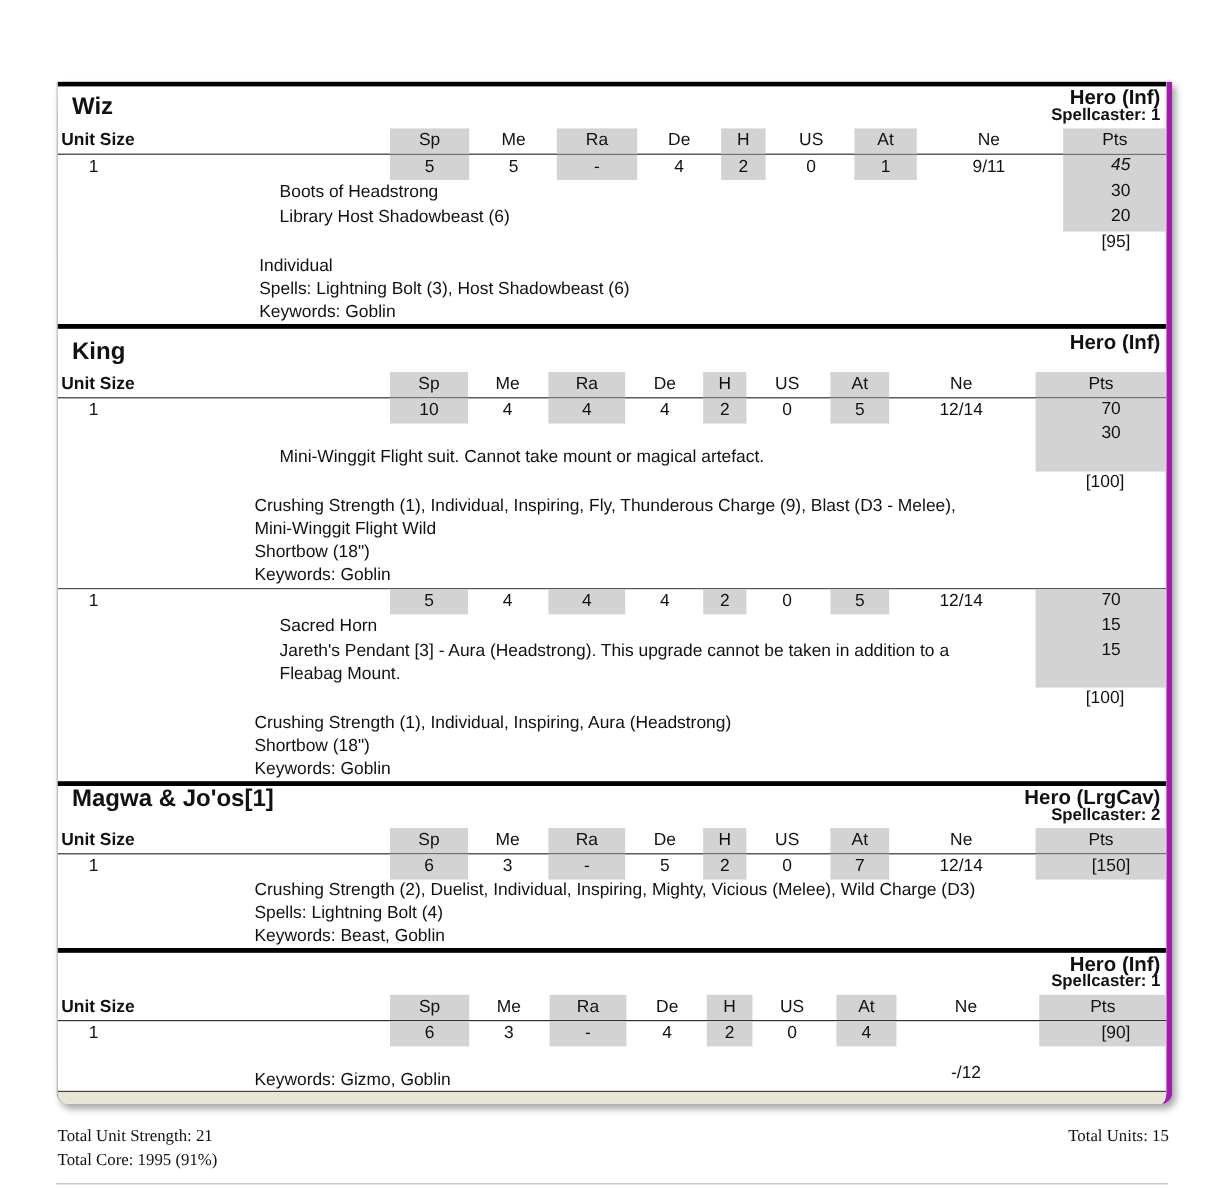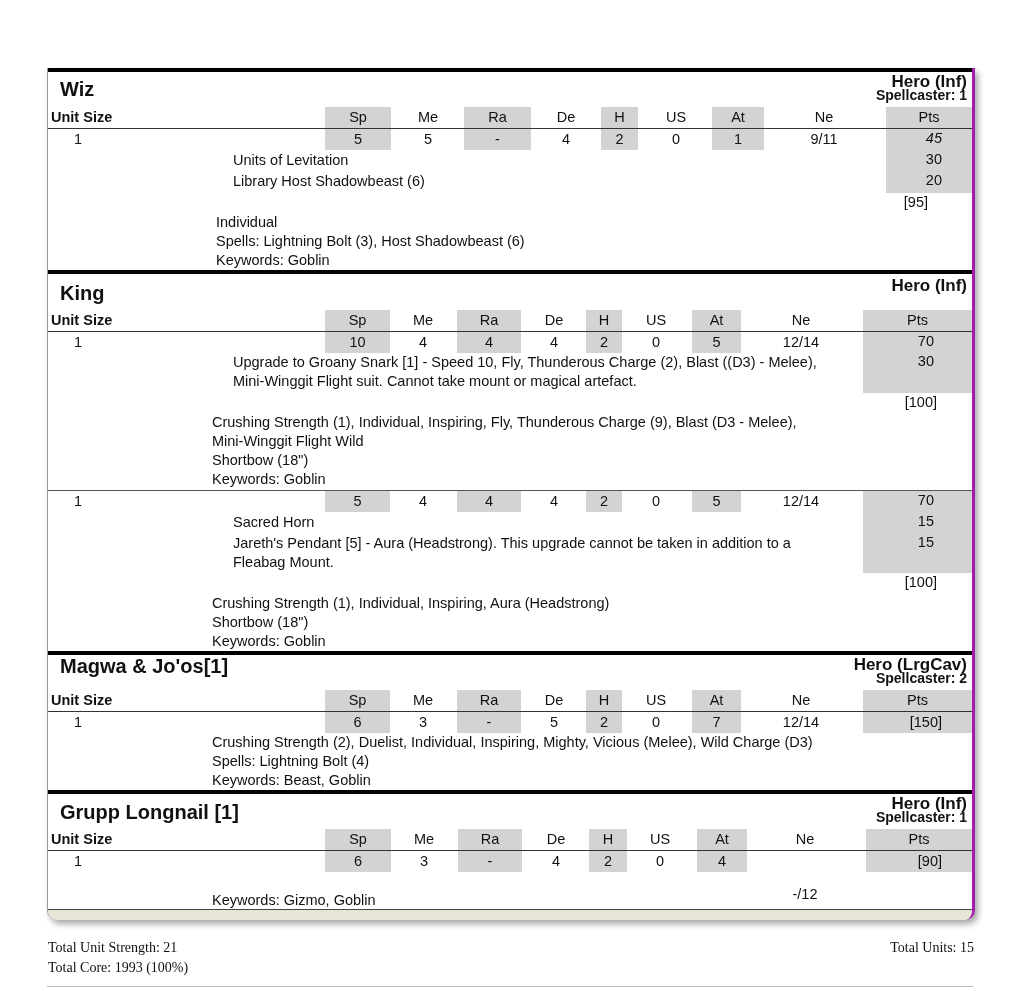--- a/index.html
+++ b/index.html
@@ -1,19 +1,19 @@
 <!DOCTYPE html>
 <html><head>
 <meta charset="utf-8">
 <style>
   html, body { margin:0; padding:0; background:#ffffff; }
   body { width:1024px; height:991px; position:relative; overflow:hidden;
          font-family:"Liberation Sans", sans-serif; color:#111; }
   .card { position:absolute; left:47px; top:68px; width:924px; height:852px;
-          background:#fff; border-left:1px solid #9a9a9a; border-right:3px solid #a21caf;
+          background:#fff; border-left:1px solid #9a9a9a; border-right:5px solid #a21caf;
           box-shadow: 3px 4px 6px rgba(0,0,0,0.35); border-radius:0 0 10px 10px; overflow:hidden; }
   .card-footer-band { position:absolute; left:0; right:0; bottom:0; height:10px; background:#e8e5d6;
           border-top:1.5px solid #444; }
   .unit { position:absolute; left:0; right:0; }
   .unit-topbar { position:absolute; left:0; right:0; top:0; height:4px; background:#000; }
   .unit-name { position:absolute; left:12px; font-weight:bold; font-size:20px; }
   .unit-type { position:absolute; right:5px; font-weight:bold; font-size:17px; text-align:right; line-height:15px; }
   .unit-type .sub { font-size:14px; line-height:12px; display:block; }
   .hdr-row, .stat-row { position:absolute; left:0; right:0; height:21px; font-size:14.5px; }
   .hdr-row { border-bottom:1.5px solid #333; }
@@ -59,25 +59,25 @@
       <span class="cell" style="left:350px;width:60px;">5</span>
       <span class="cell shade" style="left:416px;width:67px;">-</span>
       <span class="cell" style="left:492px;width:52px;">4</span>
       <span class="cell shade" style="left:553px;width:37px;">2</span>
       <span class="cell" style="left:600px;width:56px;">0</span>
       <span class="cell shade" style="left:664px;width:52px;">1</span>
       <span class="cell" style="left:726px;width:100px;">9/11</span>
     </div>
     <div class="ptsbox" style="left:838px;top:61px;width:86px;height:64px;"></div>
     <div class="ptsval" style="right:30px;top:62px;font-style:italic;">45</div>
-    <div class="txt" style="left:185px;top:83px;">Units of Levitation</div>
+    <div class="txt" style="left:185px;top:83px;">Boots of Headstrong</div>
     <div class="ptsval" style="right:30px;top:83px;">30</div>
     <div class="txt" style="left:185px;top:104px;">Library Host Shadowbeast (6)</div>
     <div class="ptsval" style="right:30px;top:104px;">20</div>
-    <div class="ptsval" style="right:44px;top:126px;">[95]</div>
+    <div class="ptsval" style="right:30px;top:126px;">[95]</div>
     <div class="txt" style="left:168px;top:145px;">Individual</div>
     <div class="txt" style="left:168px;top:164px;">Spells: Lightning Bolt (3), Host Shadowbeast (6)</div>
     <div class="txt" style="left:168px;top:183px;">Keywords: Goblin</div>
   </div>
 
   <div class="unit" style="top:202px;height:381px;">
     <div class="unit-topbar"></div>
     <div class="unit-name" style="top:12px;">King</div>
     <div class="unit-type" style="top:8px;">
       <span>Hero (Inf)</span>
@@ -101,21 +101,20 @@
       <span class="cell" style="left:347px;width:56px;">4</span>
       <span class="cell shade" style="left:409px;width:64px;">4</span>
       <span class="cell" style="left:480px;width:52px;">4</span>
       <span class="cell shade" style="left:538px;width:36px;">2</span>
       <span class="cell" style="left:582px;width:52px;">0</span>
       <span class="cell shade" style="left:644px;width:49px;">5</span>
       <span class="cell" style="left:703px;width:100px;">12/14</span>
     </div>
     <div class="ptsbox" style="left:815px;top:62px;width:109px;height:61px;"></div>
     <div class="ptsval" style="right:38px;top:63px;">70</div>
-    <div class="txt" style="left:185px;top:83px;">Upgrade to Groany Snark [1] - Speed 10, Fly, Thunderous Charge (2), Blast ((D3) - Melee),</div>
     <div class="txt" style="left:185px;top:102px;">Mini-Winggit Flight suit. Cannot take mount or magical artefact.</div>
     <div class="ptsval" style="right:38px;top:83px;">30</div>
     <div class="ptsval" style="right:35px;top:124px;">[100]</div>
     <div class="txt" style="left:164px;top:143px;">Crushing Strength (1), Individual, Inspiring, Fly, Thunderous Charge (9), Blast (D3 - Melee),</div>
     <div class="txt" style="left:164px;top:162px;">Mini-Winggit Flight Wild</div>
     <div class="txt" style="left:164px;top:181px;">Shortbow (18")</div>
     <div class="txt" style="left:164px;top:200px;">Keywords: Goblin</div>
     <div class="rule" style="top:220px;"></div>
 
     <div class="stat-row" style="top:221px;">
@@ -126,21 +125,21 @@
       <span class="cell" style="left:480px;width:52px;">4</span>
       <span class="cell shade" style="left:538px;width:36px;">2</span>
       <span class="cell" style="left:582px;width:52px;">0</span>
       <span class="cell shade" style="left:644px;width:49px;">5</span>
       <span class="cell" style="left:703px;width:100px;">12/14</span>
     </div>
     <div class="ptsbox" style="left:815px;top:221px;width:109px;height:82px;"></div>
     <div class="ptsval" style="right:38px;top:222px;">70</div>
     <div class="txt" style="left:185px;top:243px;">Sacred Horn</div>
     <div class="ptsval" style="right:38px;top:243px;">15</div>
-    <div class="txt" style="left:185px;top:264px;">Jareth's Pendant [5] - Aura (Headstrong). This upgrade cannot be taken in addition to a</div>
+    <div class="txt" style="left:185px;top:264px;">Jareth's Pendant [3] - Aura (Headstrong). This upgrade cannot be taken in addition to a</div>
     <div class="txt" style="left:185px;top:283px;">Fleabag Mount.</div>
     <div class="ptsval" style="right:38px;top:264px;">15</div>
     <div class="ptsval" style="right:35px;top:304px;">[100]</div>
     <div class="txt" style="left:164px;top:324px;">Crushing Strength (1), Individual, Inspiring, Aura (Headstrong)</div>
     <div class="txt" style="left:164px;top:343px;">Shortbow (18")</div>
     <div class="txt" style="left:164px;top:362px;">Keywords: Goblin</div>
   </div>
 
   <div class="unit" style="top:583px;height:139px;">
     <div class="unit-topbar"></div>
@@ -173,21 +172,20 @@
       <span class="cell" style="left:703px;width:100px;">12/14</span>
       <span class="cell shade pts" style="left:815px;width:109px;">[150]</span>
     </div>
     <div class="txt" style="left:164px;top:82px;">Crushing Strength (2), Duelist, Individual, Inspiring, Mighty, Vicious (Melee), Wild Charge (D3)</div>
     <div class="txt" style="left:164px;top:101px;">Spells: Lightning Bolt (4)</div>
     <div class="txt" style="left:164px;top:120px;">Keywords: Beast, Goblin</div>
   </div>
 
   <div class="unit" style="top:722px;height:120px;">
     <div class="unit-topbar"></div>
-    <div class="unit-name" style="top:11px;">Grupp Longnail [1]</div>
     <div class="unit-type" style="top:6px;">
       <span>Hero (Inf)</span>
       <span class="sub">Spellcaster: 1</span>
     </div>
     <div class="hdr-row" style="top:39px;">
       <span class="unitsize-label">Unit Size</span>
       <span class="cell shade" style="left:277px;width:66px;">Sp</span>
       <span class="cell" style="left:348px;width:56px;">Me</span>
       <span class="cell shade" style="left:410px;width:64px;">Ra</span>
       <span class="cell" style="left:482px;width:52px;">De</span>
@@ -209,15 +207,15 @@
       <span class="cell" style="left:707px;width:100px;margin-top:33px;">-/12</span>
       <span class="cell shade pts" style="left:818px;width:106px;">[90]</span>
     </div>
     <div class="txt" style="left:164px;top:101px;">Keywords: Gizmo, Goblin</div>
   </div>
 
   <div class="card-footer-band"></div>
 </div>
 
 <div class="footer-txt" style="left:48px;top:940px;">Total Unit Strength: 21</div>
-<div class="footer-txt" style="left:48px;top:960px;">Total Core: 1993 (100%)</div>
+<div class="footer-txt" style="left:48px;top:960px;">Total Core: 1995 (91%)</div>
 <div class="footer-txt" style="right:50px;top:940px;">Total Units: 15</div>
 <div class="bottom-rule"></div>
 
 </body></html>

